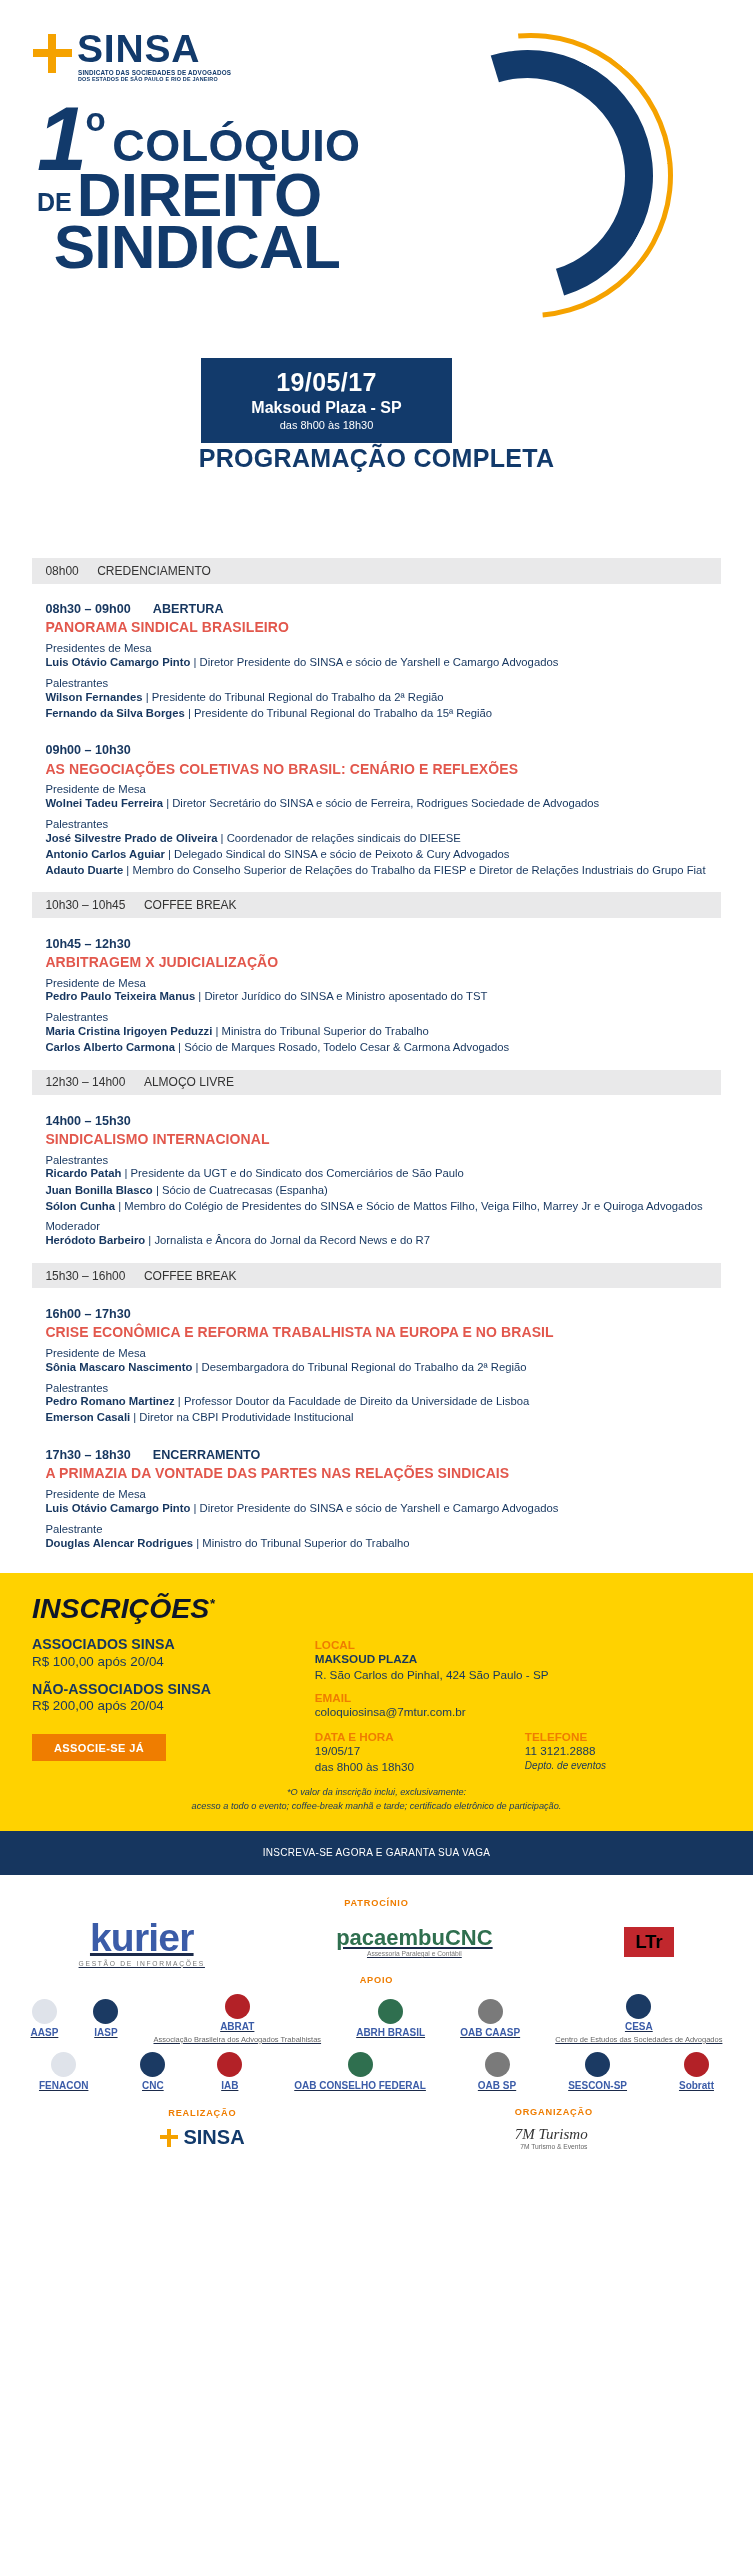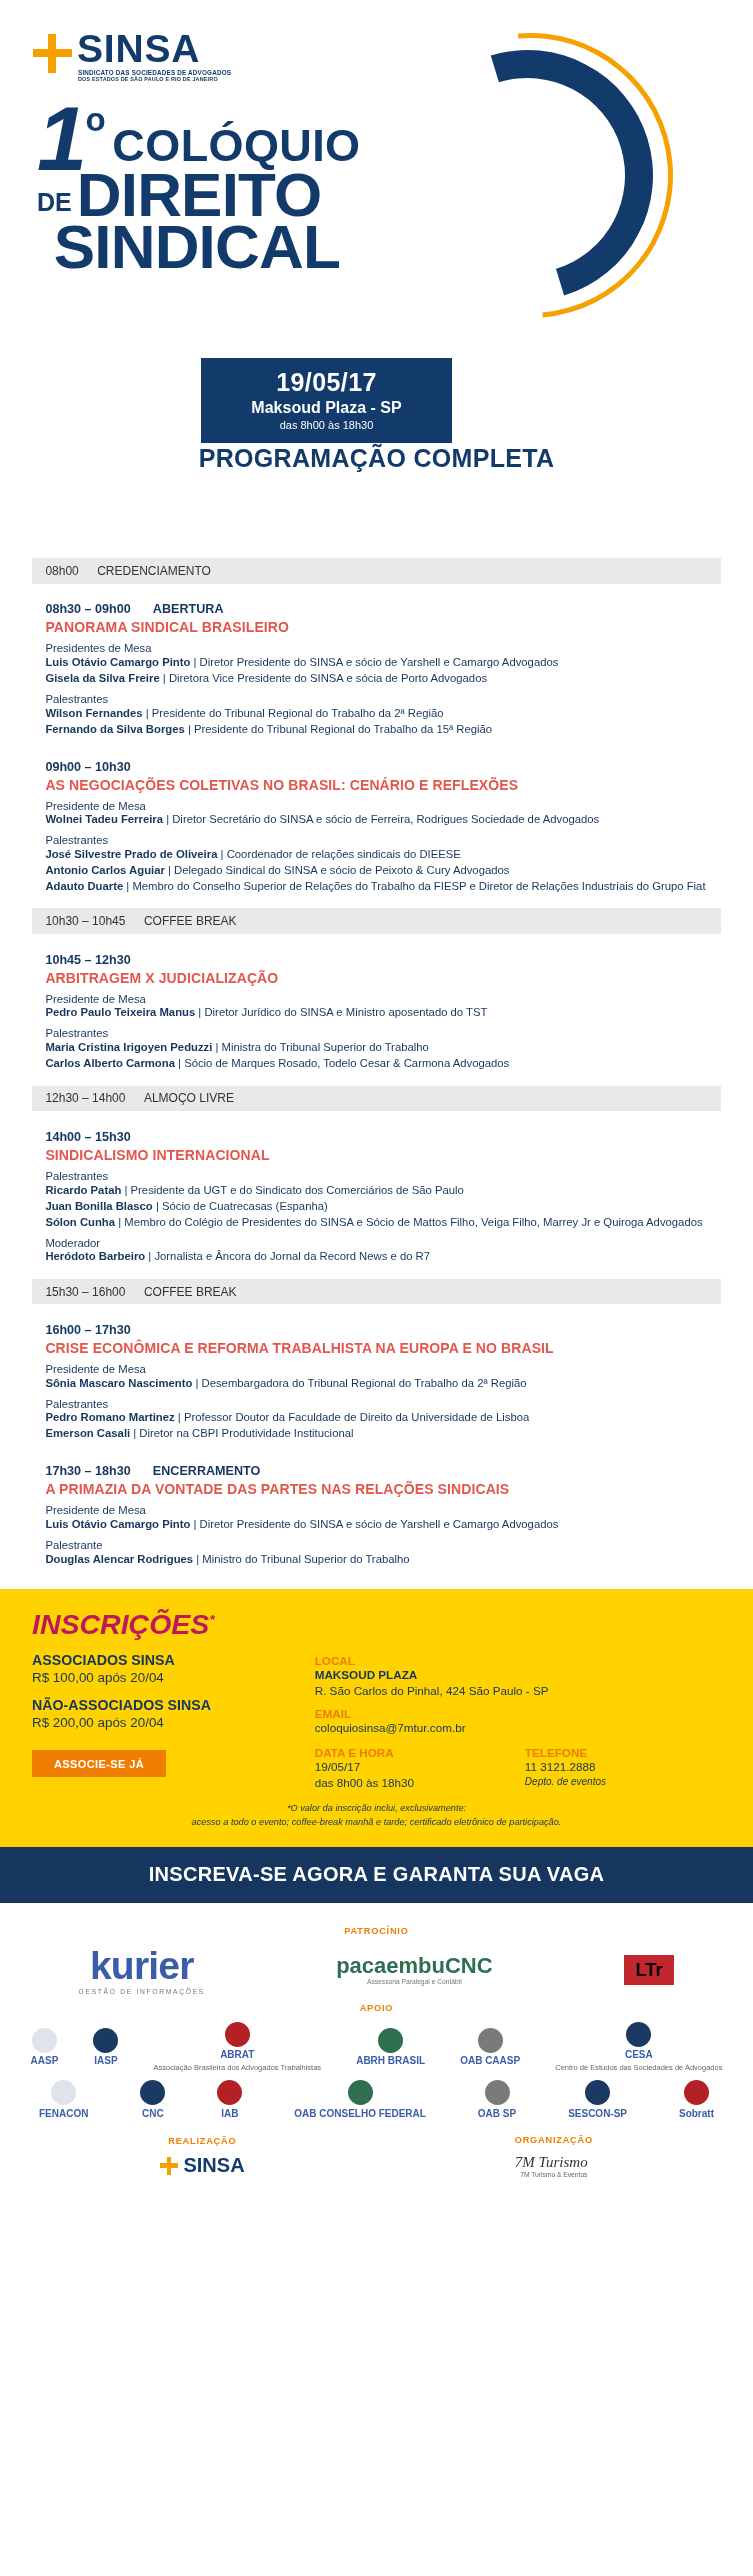--- a/index.html
+++ b/index.html
@@ -227,21 +227,21 @@
   .yellow {
     background: #ffd200;
     padding: 18.4px 32px 16.7px 32px;
     margin-top: 13.4px;
     position: relative;
   }
   .insc-h {
     font-size: 28.5px;
     font-style: italic;
     font-weight: bold;
-    color: #be185d;
+    color: #0f172a;
     margin: 0 0 11.7px 0;
   }
   .insc-h sup { font-size: 13.4px; }
   .ycols { display:flex; }
   .ycol-l { width: 276px; }
   .ycol-r { flex:1; padding-left: 6.7px;}
   .y-t { font-size: 14.2px; font-weight: bold; color:#16365f; }
   .y-p { font-size: 13.4px; color:#16365f; margin: 1.7px 0 11.7px 0; }
   .assoc-btn {
     display:inline-block;
@@ -265,22 +265,22 @@
     color: #16365f;
     text-align: center;
     line-height: 1.5;
   }
 
   
   .cta {
     background: #16365f;
     color: #ffffff;
     text-align: center;
-    font-size: 20px;
-    font-weight: bold;
+    font-size: 10px;
+    font-weight: normal;
     padding: 16.7px 0;
     letter-spacing: 0.3px;
   }
 
   
   .sponsors { padding: 15px 25px 23.4px 25px; background:#fff; }
   .s-head {
     text-align:center;
     font-size: 9.2px;
     font-weight: bold;
@@ -288,20 +288,21 @@
     letter-spacing: 0.8px;
     margin: 8.4px 0 8.4px 0;
   }
   .s-row {
     display:flex;
     justify-content: space-around;
     align-items: center;
     flex-wrap: wrap;
     gap: 24px;
     margin-bottom: 8.4px;
+    text-decoration: underline;
   }
   .s-logo {
     text-align:center;
     color:#4a4a4a;
     font-weight: bold;
     line-height: 1.1;
   }
   .s-kurier { font-size: 39px; color:#3b5ca8; font-weight: bold; letter-spacing:-0.8px;}
   .s-kurier-sub { font-size:6.7px; color:#777; font-weight:normal; letter-spacing:1.7px; }
   .s-pac { font-size: 22px; color:#2f6f4f; font-weight:bold; }
@@ -382,21 +383,20 @@
           <span class="t">08h00</span>
           <span class="l">CREDENCIAMENTO</span>
         </div>
       </div>
       <div class="row">
         <div class="blk">
           <div class="time-b">08h30 – 09h00<span class="lab">ABERTURA</span></div>
           <div class="sess">PANORAMA SINDICAL BRASILEIRO</div>
           <div class="role">Presidentes de Mesa</div>
           <div class="person"><b>Luis Otávio Camargo Pinto</b><span> | Diretor Presidente do SINSA e sócio de Yarshell e Camargo Advogados</span></div>
-          <div class="person"><b>Gisela da Silva Freire</b><span> | Diretora Vice Presidente do SINSA e sócia de Porto Advogados</span></div>
           <div class="role">Palestrantes</div>
           <div class="person"><b>Wilson Fernandes</b><span> | Presidente do Tribunal Regional do Trabalho da 2ª Região</span></div>
           <div class="person"><b>Fernando da Silva Borges</b><span> | Presidente do Tribunal Regional do Trabalho da 15ª Região</span></div>
         </div>
       </div>
       <div class="row">
         <div class="blk">
           <div class="time-b">09h00 – 10h30</div>
           <div class="sess">AS NEGOCIAÇÕES COLETIVAS NO BRASIL: CENÁRIO E REFLEXÕES</div>
           <div class="role">Presidente de Mesa</div>

